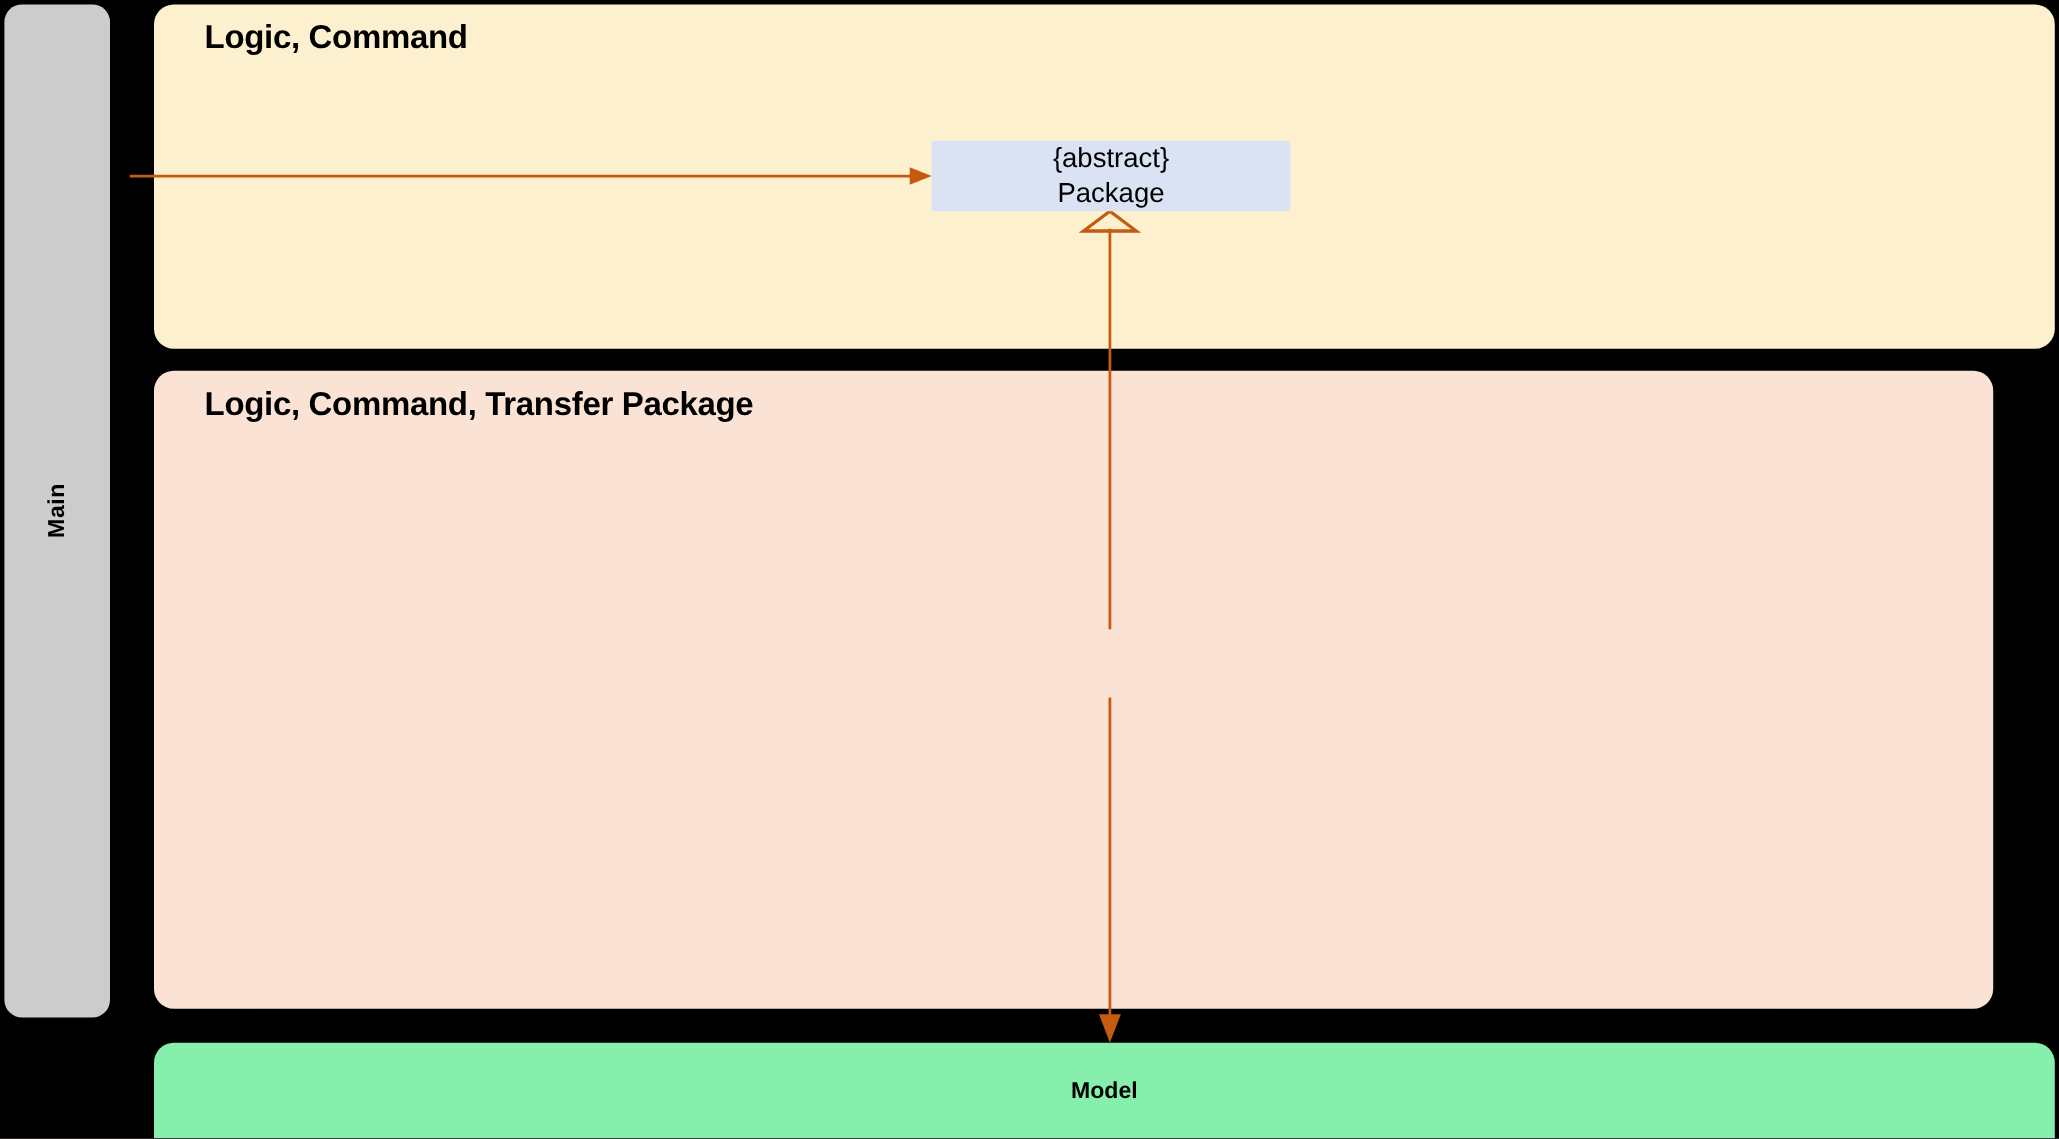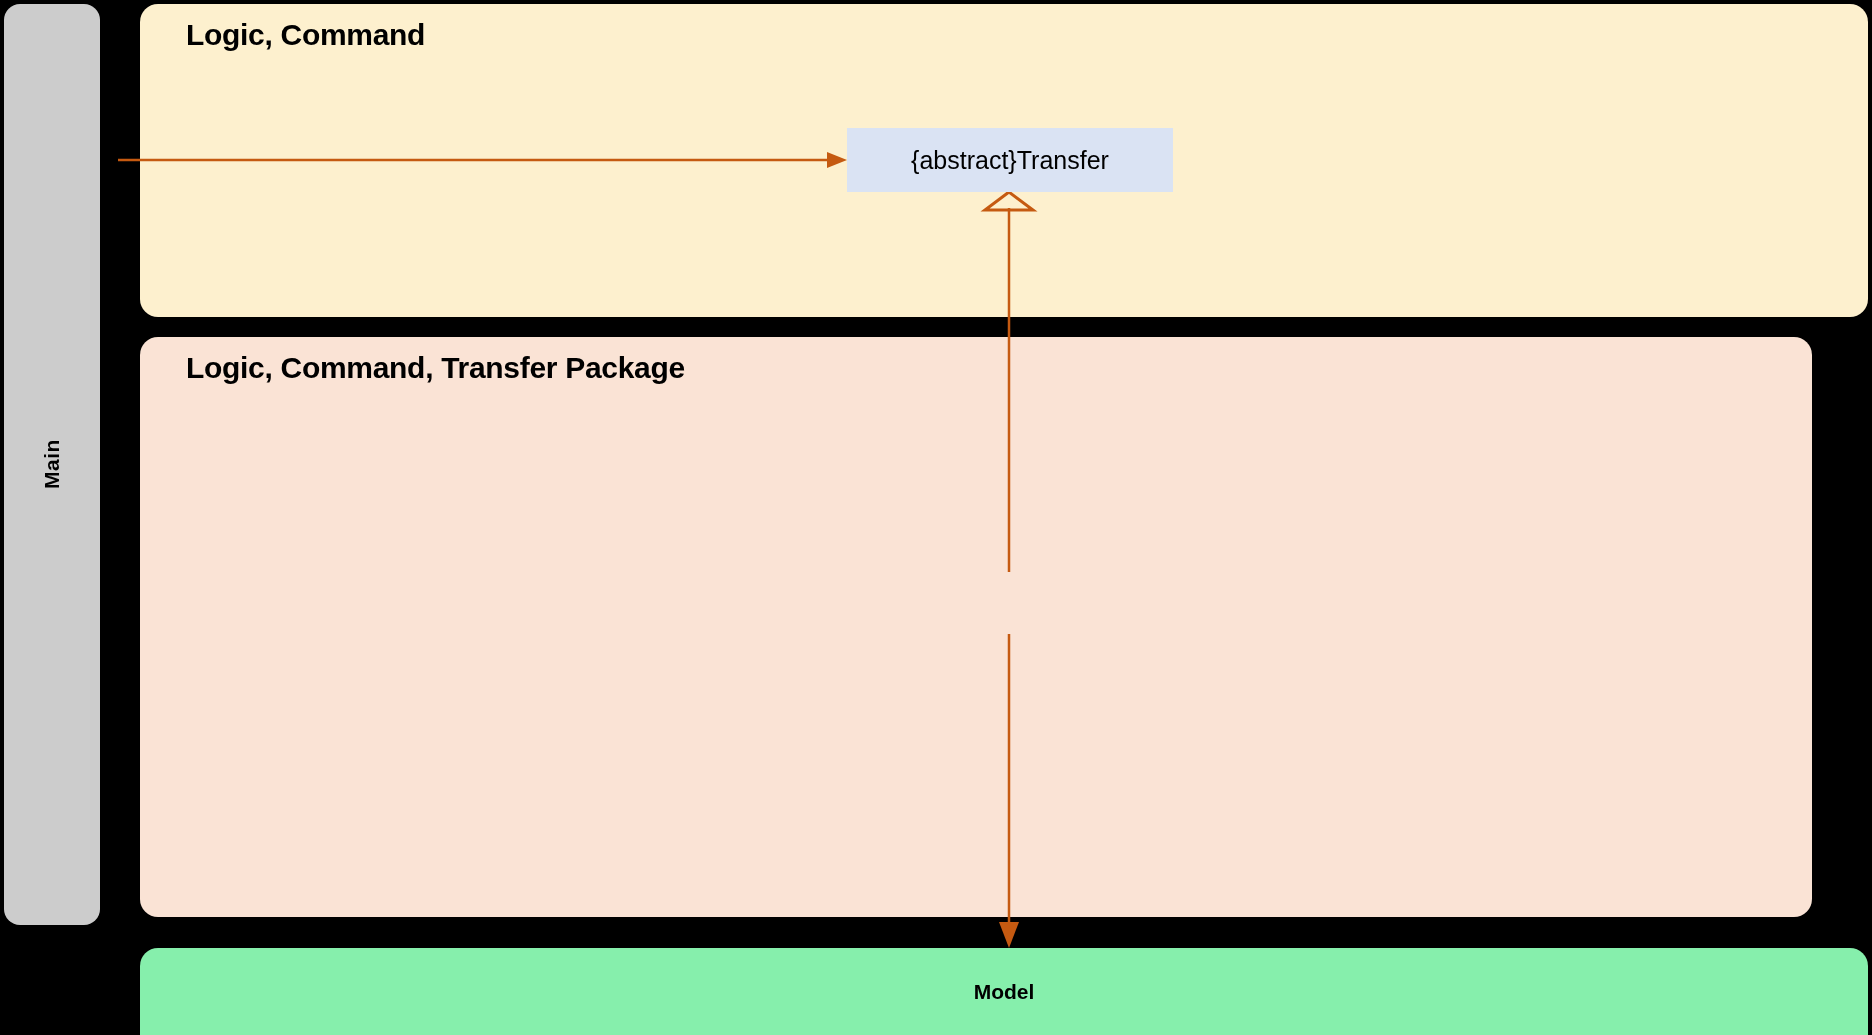--- a/index.html
+++ b/index.html
@@ -93,21 +93,21 @@
     justify-content: center;
     font-size: 21px;
     font-weight: bold;
     color: #000000;
   }
 
   
   .class-box {
     position: absolute;
     display: flex;
-    flex-direction: row;
+    flex-direction: column;
     align-items: center;
     justify-content: center;
     color: #000000;
     font-size: 25px;
     line-height: 1.28;
     text-align: center;
     z-index: 6;
   }
   #class-command {
     left: 847px;
@@ -172,17 +172,17 @@
     </g>
 
     <g>
       <line x1="1009" y1="634" x2="1009" y2="930" stroke="#C55A11" stroke-width="2.5"></line>
       <polygon points="1009,948 999,922 1019,922" fill="#C55A11"></polygon>
     </g>
   </svg>
 
   <div class="class-box" id="class-command">
     <div>{abstract}</div>
-    <div>Transfer</div>
+    <div>Package</div>
   </div>
 
 
 </div>
 
 </body></html>

